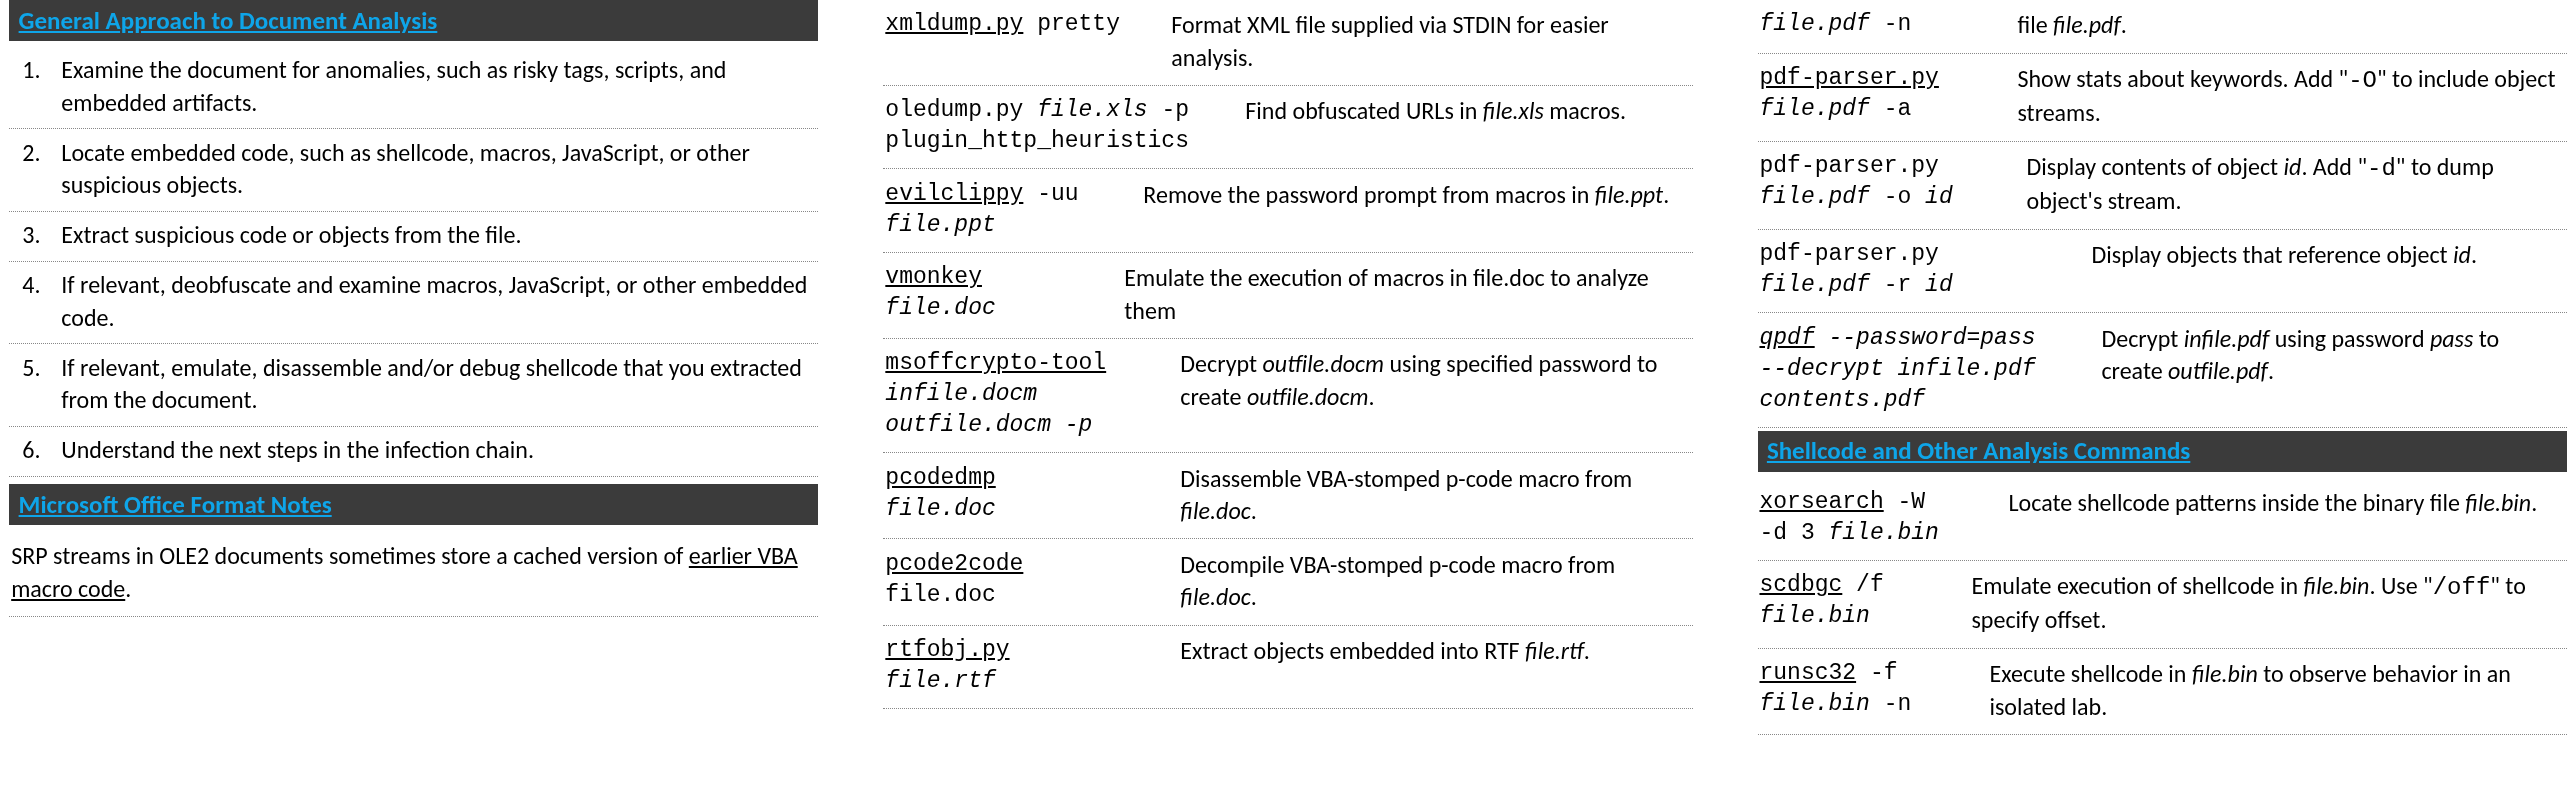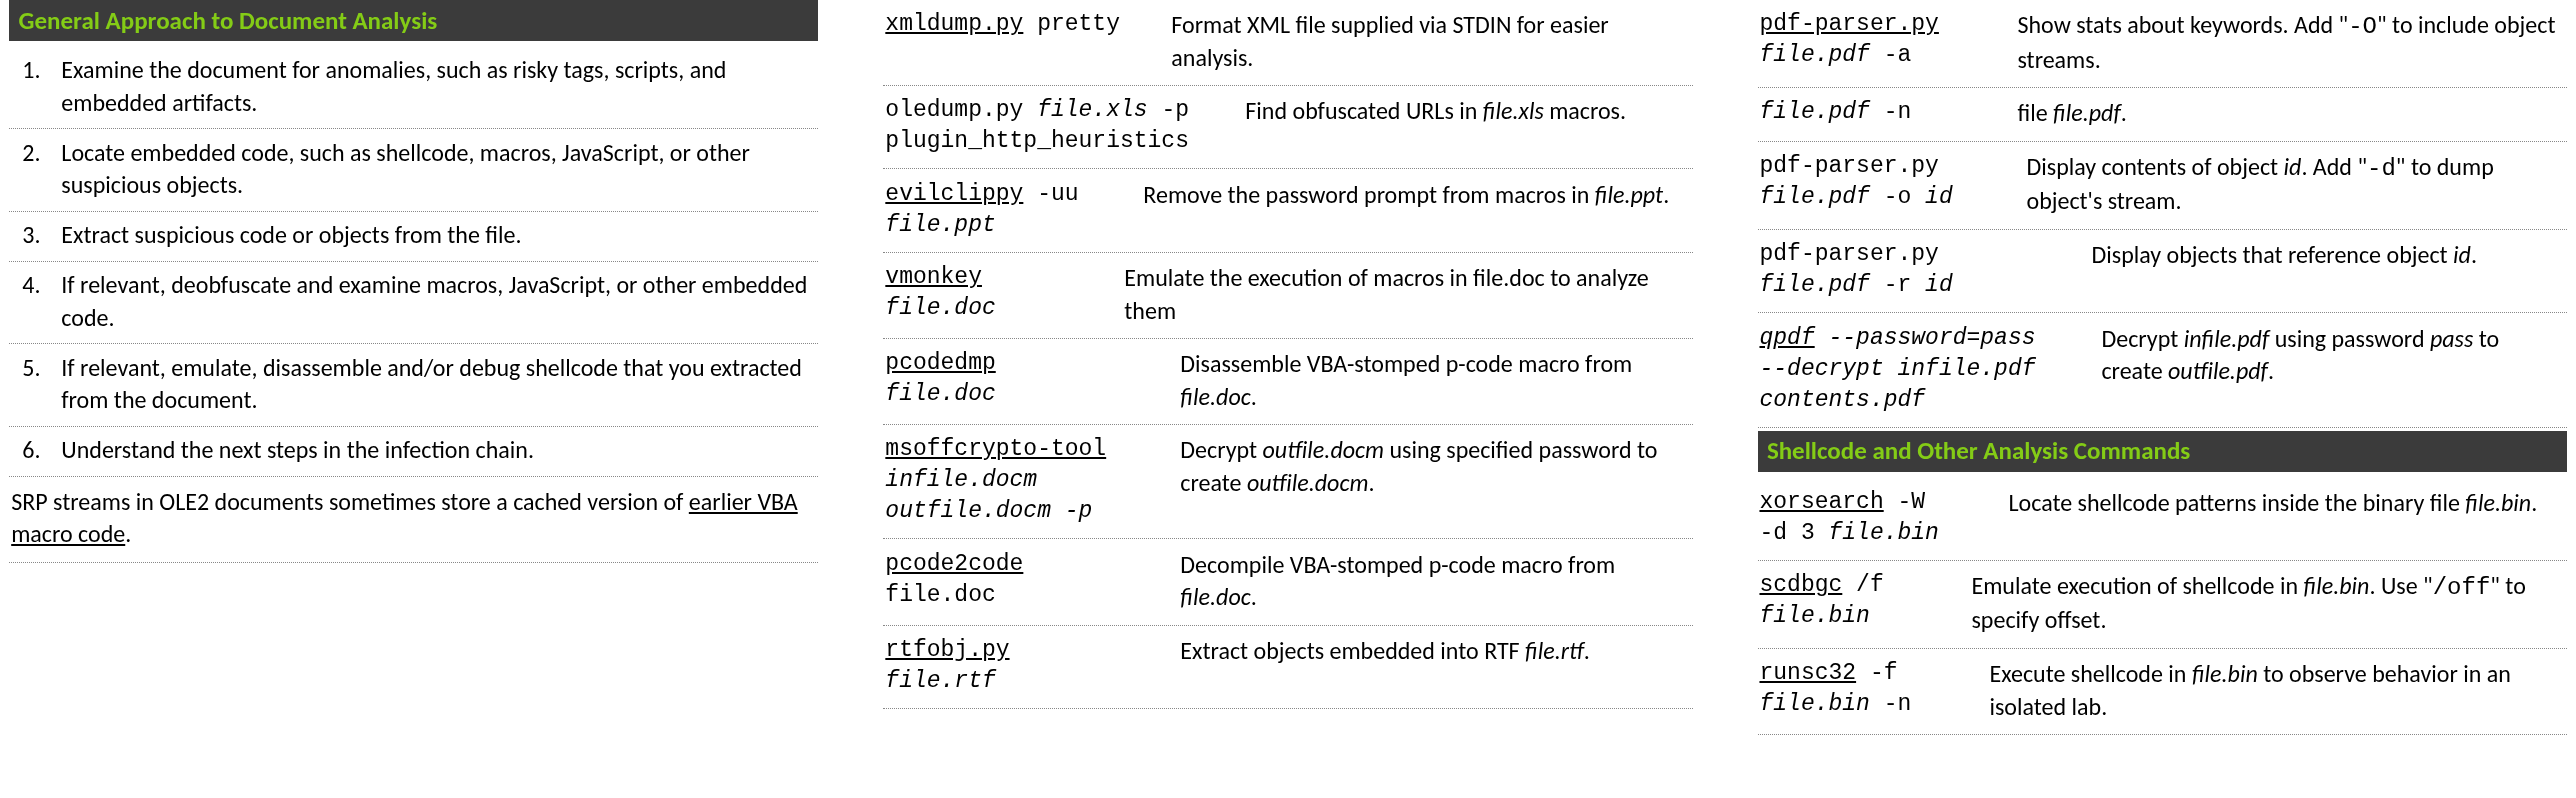--- a/index.html
+++ b/index.html
@@ -10,25 +10,26 @@
     color: #000;
     background: #fff;
     width: 2576px;
     display: flex;
     gap: 65px;
     padding: 0 9.3px;
   }
   .col { flex: 1 1 0; }
   .section-header {
     background: #3b3b3b;
-    color: #84cc16;
+    color: #0ea5e9;
     font-weight: 700;
     padding: 3.7px 9.3px;
     margin-bottom: 5.6px;
     font-size: 25px;
+    text-decoration: underline;
   }
   ol.steps {
     list-style: none;
     counter-reset: step;
   }
   ol.steps li {
     counter-increment: step;
     padding: 7.4px 0 9.3px 52px;
     border-bottom: 0.9px dotted #888;
     position: relative;
@@ -69,20 +70,21 @@
 <div class="col">
   <div class="section-header">General Approach to Document Analysis</div>
   <ol class="steps">
     <li>Examine the document for anomalies, such as risky tags, scripts, and embedded artifacts.</li>
     <li>Locate embedded code, such as shellcode, macros, JavaScript, or other suspicious objects.</li>
     <li>Extract suspicious code or objects from the file.</li>
     <li>If relevant, deobfuscate and examine macros, JavaScript, or other embedded code.</li>
     <li>If relevant, emulate, disassemble and/or debug shellcode that you extracted from the document.</li>
     <li>Understand the next steps in the infection chain.</li>
   </ol>
+  <div class="section-header" style="margin-top:7.4px">Microsoft Office Format Notes</div>
   <div class="para">
     <span>SRP streams in OLE2 documents sometimes store a cached version of </span><span class="ul">earlier VBA macro code</span><span>.</span>
   </div>
 </div>
 
 <div class="col">
   <div class="cmd-table">
       <div class="cmd-row">
         <div class="cmd-left" style="width: 260px;"><span class="ul">xmldump.py</span><span> pretty</span></div>
         <div class="cmd-right"><span>Format XML file supplied via STDIN for easier analysis.</span></div>
@@ -96,53 +98,53 @@
         <div class="cmd-left" style="width: 232px;"><span class="ul">evilclippy</span><span> -uu
 </span><span class="it">file.ppt</span></div>
         <div class="cmd-right"><span>Remove the password prompt from macros in </span><span class="it">file.ppt</span><span>.</span></div>
       </div>
       <div class="cmd-row">
         <div class="cmd-left" style="width: 213px;"><span class="ul">vmonkey</span><span>
 </span><span class="it">file.doc</span></div>
         <div class="cmd-right"><span>Emulate the execution of macros in file.doc to analyze them</span></div>
       </div>
       <div class="cmd-row">
-        <div class="cmd-left" style="width: 269px;"><span class="ul">pcodedmp</span><span>
-</span><span class="it">file.doc</span></div>
-        <div class="cmd-right"><span>Disassemble VBA-stomped p-code macro from </span><span class="it">file.doc</span><span>.</span></div>
-      </div>
-      <div class="cmd-row">
         <div class="cmd-left" style="width: 269px;"><span class="ul">msoffcrypto-tool</span><span>
 </span><span class="it">infile.docm
 outfile.docm -p</span></div>
         <div class="cmd-right"><span>Decrypt </span><span class="it">outfile.docm</span><span> using specified password to create </span><span class="it">outfile.docm</span><span>.</span></div>
+      </div>
+      <div class="cmd-row">
+        <div class="cmd-left" style="width: 269px;"><span class="ul">pcodedmp</span><span>
+</span><span class="it">file.doc</span></div>
+        <div class="cmd-right"><span>Disassemble VBA-stomped p-code macro from </span><span class="it">file.doc</span><span>.</span></div>
       </div>
       <div class="cmd-row">
         <div class="cmd-left" style="width: 269px;"><span class="ul">pcode2code</span><span>
 file.doc</span></div>
         <div class="cmd-right"><span>Decompile VBA-stomped p-code macro from </span><span class="it">file.doc</span><span>.</span></div>
       </div>
       <div class="cmd-row">
         <div class="cmd-left" style="width: 269px;"><span class="ul">rtfobj.py</span><span>
 </span><span class="it">file.rtf</span></div>
         <div class="cmd-right"><span>Extract objects embedded into RTF </span><span class="it">file.rtf</span><span>.</span></div>
       </div>
     </div>
 </div>
 
 <div class="col">
   <div class="cmd-table">
       <div class="cmd-row">
+        <div class="cmd-left" style="width: 232px;"><span class="it">file.pdf</span><span> -n</span></div>
+        <div class="cmd-right"><span>file </span><span class="it">file.pdf</span><span>.</span></div>
+      </div>
+      <div class="cmd-row">
         <div class="cmd-left" style="width: 232px;"><span class="ul">pdf-parser.py</span><span>
 </span><span class="it">file.pdf</span><span> -a</span></div>
         <div class="cmd-right"><span>Show stats about keywords. Add "</span><span class="mono">-O</span><span>" to include object streams.</span></div>
-      </div>
-      <div class="cmd-row">
-        <div class="cmd-left" style="width: 232px;"><span class="it">file.pdf</span><span> -n</span></div>
-        <div class="cmd-right"><span>file </span><span class="it">file.pdf</span><span>.</span></div>
       </div>
       <div class="cmd-row">
         <div class="cmd-left" style="width: 241px;"><span>pdf-parser.py
 </span><span class="it">file.pdf</span><span> -o </span><span class="it">id</span></div>
         <div class="cmd-right"><span>Display contents of object </span><span class="it">id</span><span>. Add "</span><span class="mono">-d</span><span>" to dump object's stream.</span></div>
       </div>
       <div class="cmd-row">
         <div class="cmd-left" style="width: 306px;"><span>pdf-parser.py
 </span><span class="it">file.pdf</span><span> -r </span><span class="it">id</span></div>
         <div class="cmd-right"><span>Display objects that reference object </span><span class="it">id</span><span>.</span></div>

